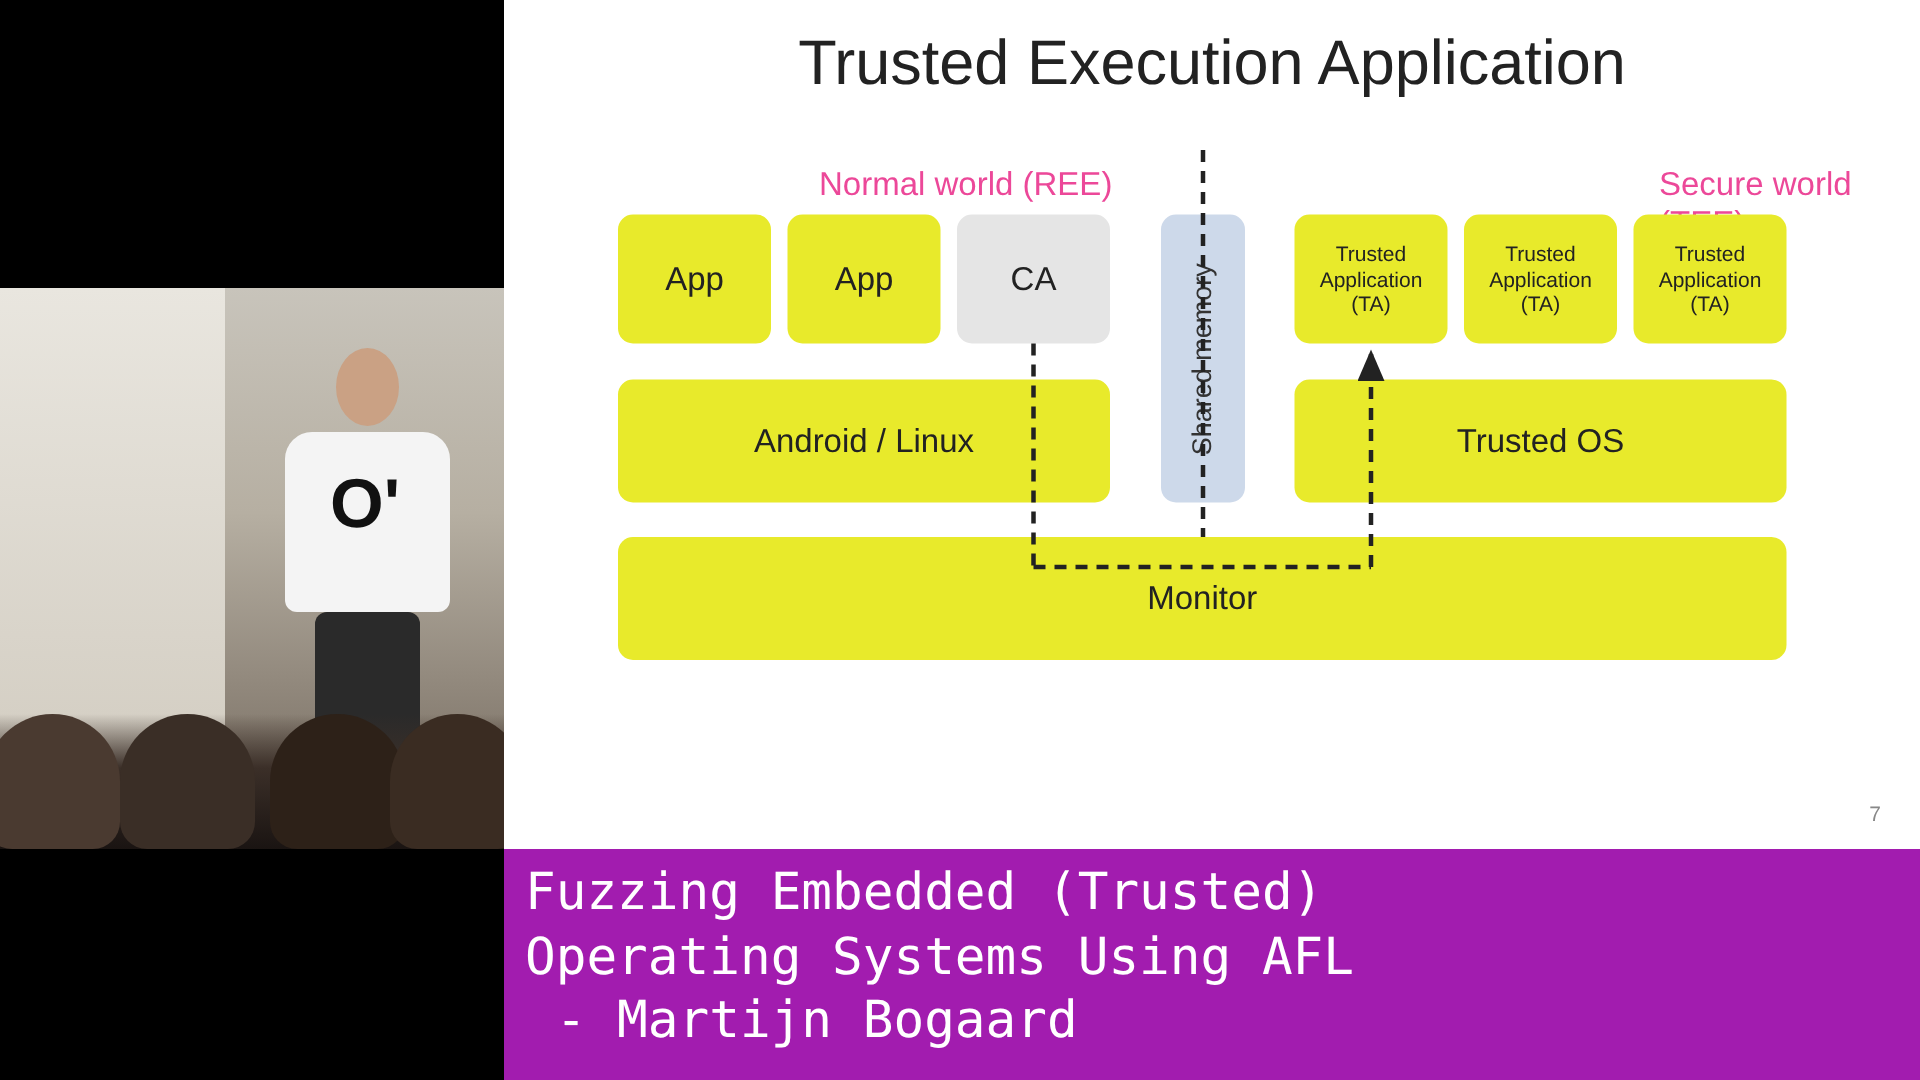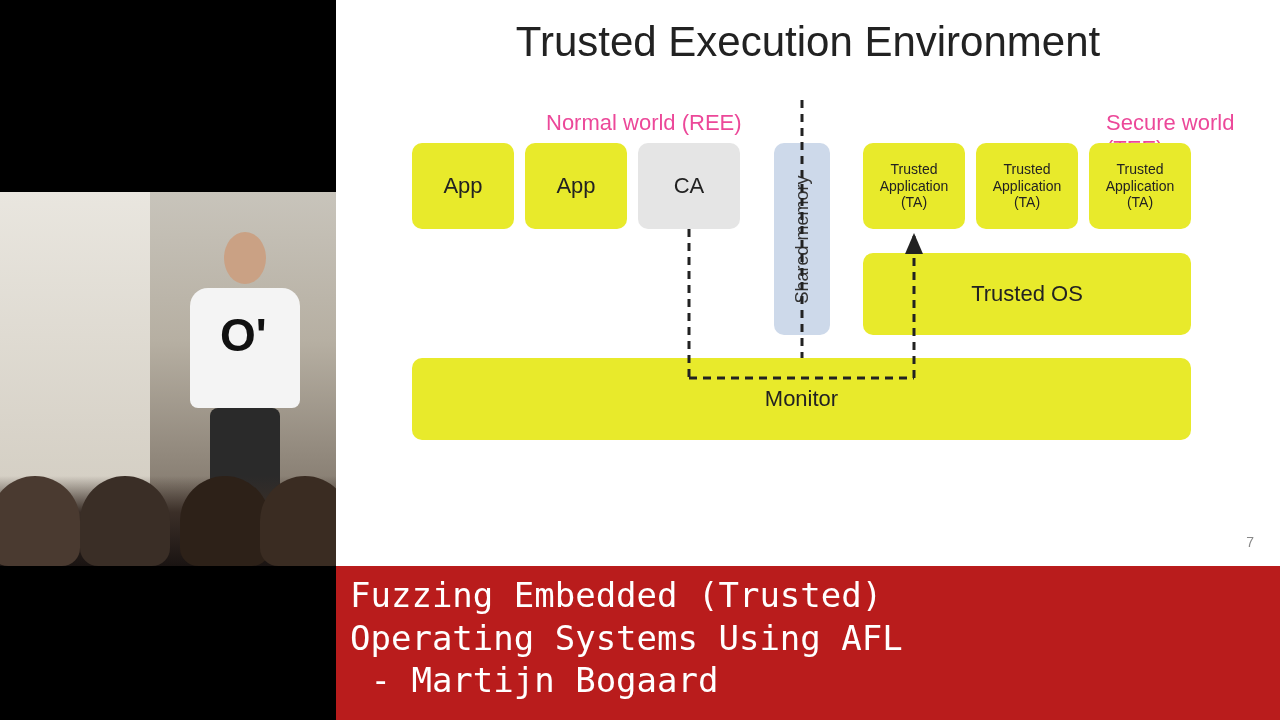--- a/index.html
+++ b/index.html
@@ -33,21 +33,21 @@
   .section-right{left:770px;top:110px}
   .box{position:absolute;background:#e8ea2b;border-radius:10px;display:flex;align-items:center;justify-content:center;font-size:22px;color:#222;box-sizing:border-box}
   .box.small{font-size:14px;line-height:1.2;text-align:center;padding:20px}
   .box.ca{background:#e5e5e5}
   .shared{position:absolute;left:438px;top:143px;width:56px;height:192px;background:#cdd9ea;border-radius:10px;display:flex;align-items:center;justify-content:center}
   .shared span{transform:rotate(-90deg);white-space:nowrap;font-size:18px;color:#333}
   .page-num{position:absolute;right:26px;bottom:16px;font-size:14px;color:#888}
   
   .arrows{position:absolute;left:0;top:0;width:944px;height:566px;pointer-events:none}
   
-  .caption{position:absolute;left:336px;top:566px;width:944px;height:154px;background:#b91c1c;color:#fff;padding:8px 14px;box-sizing:border-box;font-family:"DejaVu Sans Mono","Menlo","Consolas",monospace;font-size:34px;line-height:1.25;white-space:pre}
+  .caption{position:absolute;left:336px;top:566px;width:944px;height:154px;background:#a21caf;color:#fff;padding:8px 14px;box-sizing:border-box;font-family:"DejaVu Sans Mono","Menlo","Consolas",monospace;font-size:34px;line-height:1.25;white-space:pre}
 </style>
 </head>
 <body>
 
 <div class="root">
 
 
   <div class="camera">
     <div class="banner"></div>
     <div class="speaker">
@@ -58,21 +58,21 @@
     <div class="crowd">
       <div class="blob b1"></div>
         <div class="blob b2"></div>
         <div class="blob b3"></div>
         <div class="blob b4"></div>
     </div>
   </div>
 
   <div class="slide">
     <div class="slide-inner">
-      <div class="slide-title">Trusted Execution Environment</div>
+      <div class="slide-title">Trusted Execution Application</div>
 
       <div class="section-label section-left">Normal world (REE)</div>
       <div class="section-label section-right">Secure world (TEE)</div>
 
       <div class="box" style="left:76px;top:143px;width:102px;height:86px">App</div>
       <div class="box" style="left:189px;top:143px;width:102px;height:86px">App</div>
       <div class="box ca" style="left:302px;top:143px;width:102px;height:86px">CA</div>
 
       <div class="shared">
         <span>Shared memory</span>
@@ -93,20 +93,21 @@
         </div>
       </div>
       <div class="box small" style="left:753px;top:143px;width:102px;height:86px">
         <div>
           <div>Trusted</div>
           <div>Application</div>
           <div>(TA)</div>
         </div>
       </div>
 
+      <div class="box" style="left:76px;top:253px;width:328px;height:82px">Android / Linux</div>
       <div class="box" style="left:76px;top:358px;width:779px;height:82px">Monitor</div>
 
       <div class="box" style="left:527px;top:253px;width:328px;height:82px">Trusted OS</div>
 
       <svg class="arrows" viewBox="0 0 944 566">
         <defs>
           <marker id="ah" markerWidth="10" markerHeight="10" refX="6" refY="3" orient="auto">
             <path d="M0,0 L7,3 L0,6 Z" fill="#222"></path>
           </marker>
         </defs>

